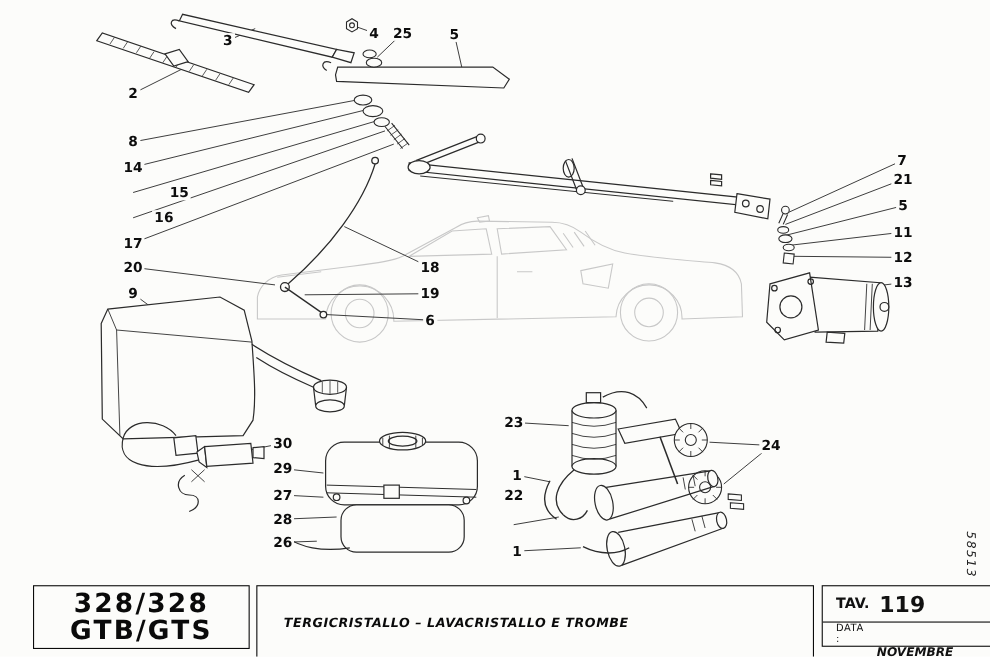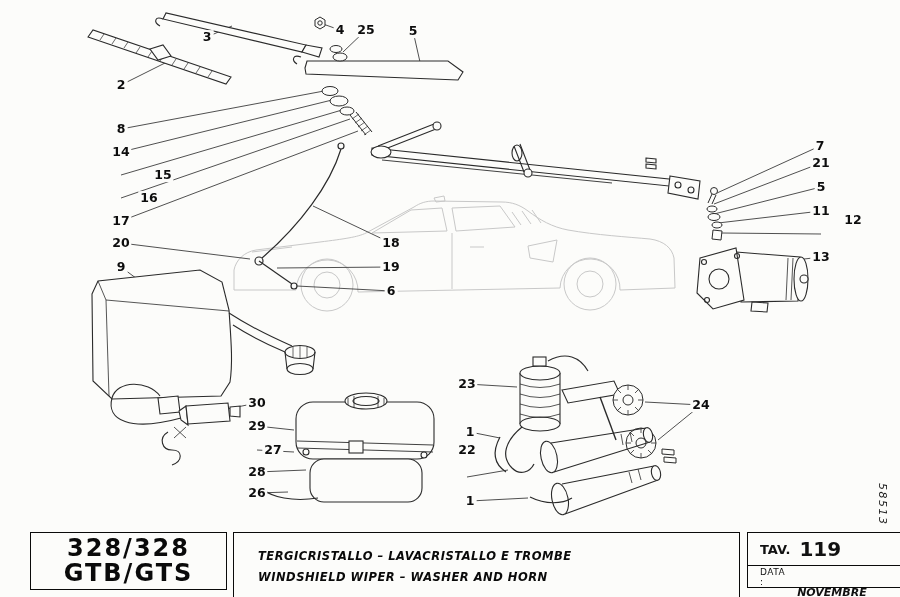--- a/index.html
+++ b/index.html
@@ -257,44 +257,43 @@
       <div class="callout" style="left: 121px; top: 221px;">17</div>
       <div class="callout" style="left: 121px; top: 243px;">20</div>
       <div class="callout" style="left: 121px; top: 267px;">9</div>
       <div class="callout" style="left: 391px; top: 243px;">18</div>
       <div class="callout" style="left: 391px; top: 267px;">19</div>
       <div class="callout" style="left: 391px; top: 291px;">6</div>
       <div class="callout" style="left: 820px; top: 146px;">7</div>
       <div class="callout" style="left: 821px; top: 163px;">21</div>
       <div class="callout" style="left: 821px; top: 187px;">5</div>
       <div class="callout" style="left: 821px; top: 211px;">11</div>
-      <div class="callout" style="left: 821px; top: 220px; margin-left: 32px;">12</div>
+      <div class="callout" style="left: 821px; top: 234px;">12</div>
       <div class="callout" style="left: 821px; top: 257px;">13</div>
       <div class="callout" style="left: 467px; top: 384px;">23</div>
       <div class="callout" style="left: 701px; top: 405px;">24</div>
       <div class="callout" style="left: 470px; top: 432px;">1</div>
       <div class="callout" style="left: 467px; top: 450px;">22</div>
       <div class="callout" style="left: 470px; top: 501px;">1</div>
       <div class="callout" style="left: 257px; top: 403px;">30</div>
       <div class="callout" style="left: 257px; top: 426px;">29</div>
-      <div class="callout" style="left: 273px; top: 450px;">27</div>
+      <div class="callout" style="left: 257px; top: 450px;">27</div>
       <div class="callout" style="left: 257px; top: 472px;">28</div>
       <div class="callout" style="left: 257px; top: 493px;">26</div>
     </div>
 
   <div class="doc-number">58513</div>
 
   <div class="fbox box-model">
     <div class="model-line">328/328</div>
     <div class="model-line">GTB/GTS</div>
   </div>
 
   <div class="fbox box-title">
     <div class="title-line">TERGICRISTALLO – LAVACRISTALLO  E TROMBE</div>
-    <div class="title-line">WINDSHIELD WIPER – WASHER AND HORN</div>
   </div>
 
   <div class="fbox box-tav">
     <div class="tav-row">
       <span class="tav-label">TAV.</span>
       <span class="tav-number">119</span>
     </div>
     <div class="data-row">
       <span class="data-label">DATA :</span>
       <span class="data-value">NOVEMBRE 1985</span>

